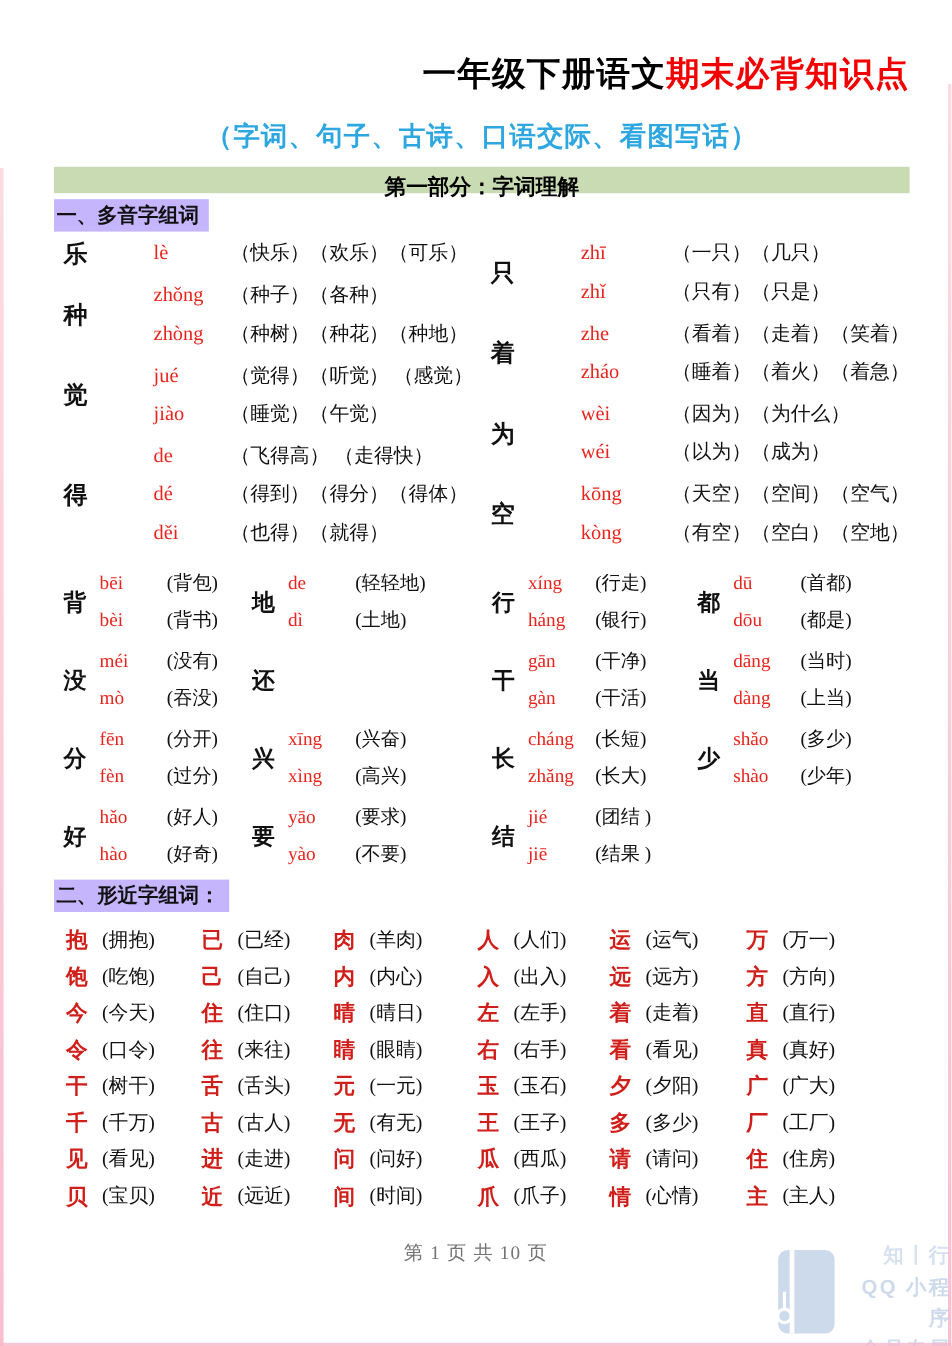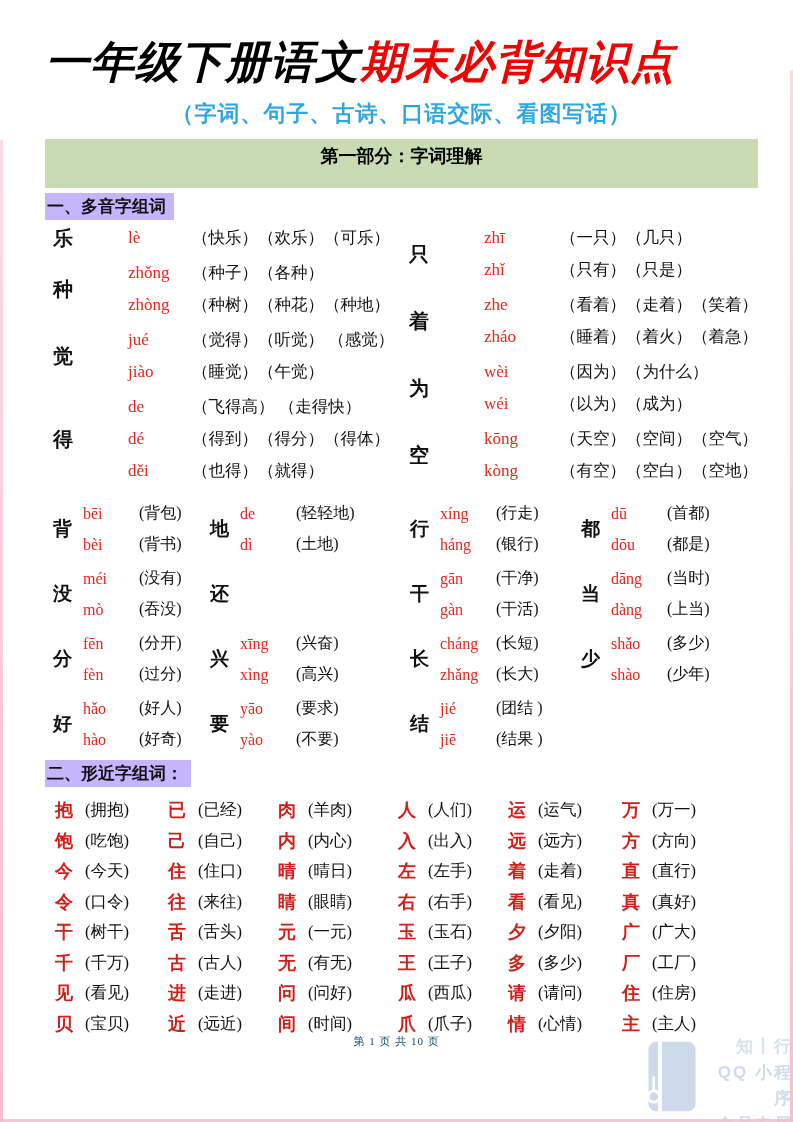--- a/index.html
+++ b/index.html
@@ -4,27 +4,27 @@
 <style>
   * { margin:0; padding:0; box-sizing:border-box; }
   html,body { width:793px; height:1122px; }
   body {
     position:relative; background:#ffffff; overflow:hidden;
     font-family:"Liberation Serif","DejaVu Serif",serif; color:#111;
   }
   .content { position:absolute; left:45px; top:0; width:713px; padding-top:32px; }
 
   
-  .title { text-align:left; font-size:44px; font-weight:900; line-height:62px; letter-spacing:1px; white-space:nowrap;font-style:italic; }
+  .title { text-align:right; font-size:28px; font-weight:900; line-height:62px; letter-spacing:1px; white-space:nowrap; }
   .title .t-black { color:#000; }
   .title .t-red   { color:#f20000; }
   .subtitle { margin-top:5px; text-align:center; font-size:22px; font-weight:bold; color:#2ea7e0; letter-spacing:1px; }
 
   
-  .banner { margin-top:10px; height:49px; line-height:35px; background:#c9dbb2; text-align:center; font-size:18px; font-weight:bold; color:#000; }
+  .banner { margin-top:10px; height:22px; line-height:35px; background:#c9dbb2; text-align:center; font-size:18px; font-weight:bold; color:#000; }
 
   
   .heading { display:inline-block; margin-top:5px; background:#c4b5fd; font-size:17px; font-weight:bold; padding:2px 8px 2px 2px; }
 
   
   .poly { display:flex; margin-top:2px; }
   .pcolL { width:352px; }
   .pcolR { flex:1; padding-left:4px; }
   .pgroup { display:flex; align-items:center; margin-bottom:3px; }
   .pchar { width:28px; margin-left:8px; font-size:20px; font-weight:bold; flex-shrink:0; }
@@ -42,21 +42,21 @@
   .cpy { width:56px; flex-shrink:0; color:#e8241c; font-size:16px; }
   .cw { font-size:16px; white-space:nowrap; }
 
   
   .pairs { display:grid; grid-template-columns:113px 110px 120px 110px 114px 1fr; margin-top:8px; }
   .pair { display:flex; align-items:center; height:30.5px; }
   .pair .pc { width:30px; margin-left:10px; color:#d01f1a; font-weight:bold; font-size:18px; flex-shrink:0; }
   .pair .pwd { font-size:16.5px; white-space:nowrap; }
 
   
-  .footer { position:absolute; left:0; right:0; top:1034px; text-align:center; font-size:11px; color:#0c4a6e; letter-spacing:1px; }
+  .footer { position:absolute; left:0; right:0; top:1034px; text-align:center; font-size:16px; color:#737373; letter-spacing:1px; }
 
   
   .watermark { position:absolute; left:645px; bottom:-16px; display:flex; gap:12px; align-items:flex-start; }
   .wm-text { text-align:right; color:#ccd9ea; font-size:17px; font-weight:bold; letter-spacing:2px; line-height:26px; font-family:"Liberation Sans",sans-serif; }
   .wm-text .wl1 { opacity:.8; }
   .wm-text .wl2 { opacity:.95; }
   .wm-text .wl3 { opacity:.9; }
 
   
   .edge-left   { position:absolute; left:0; top:140px; bottom:0; width:3px; background:linear-gradient(to bottom,#fbd2dc,#f8aec2); opacity:.8; }

